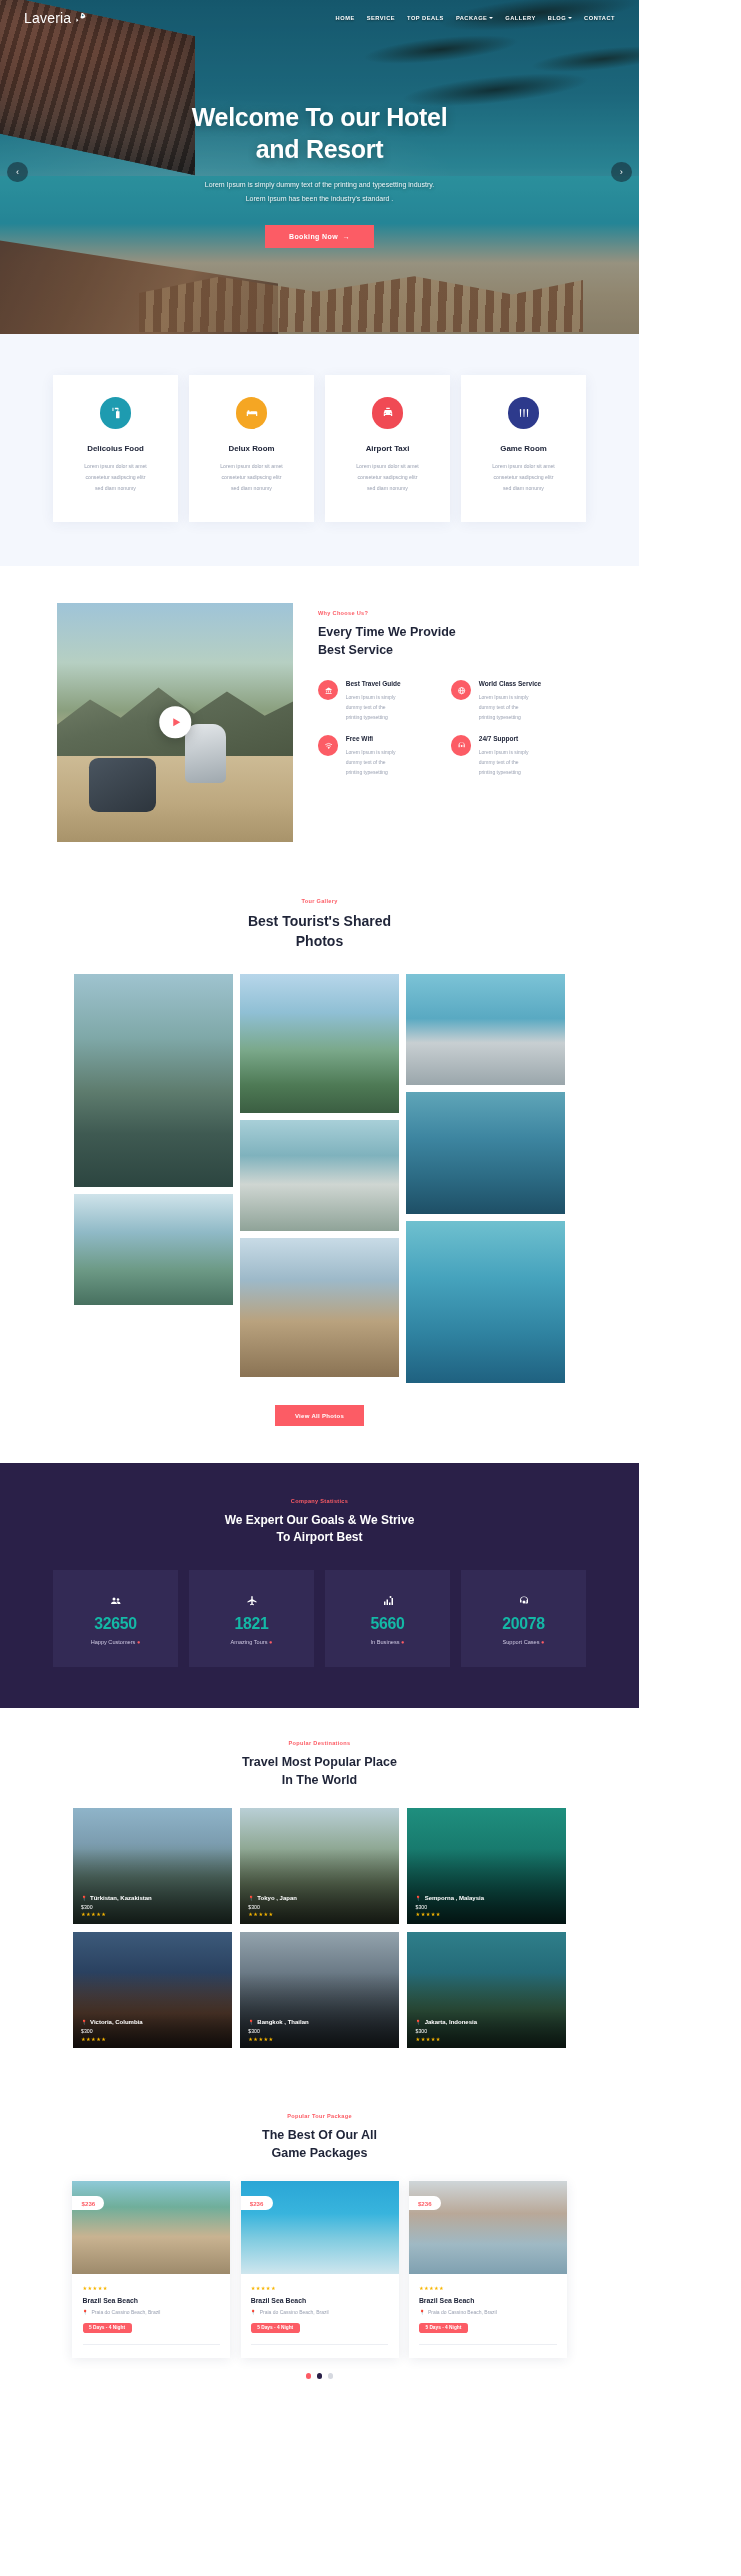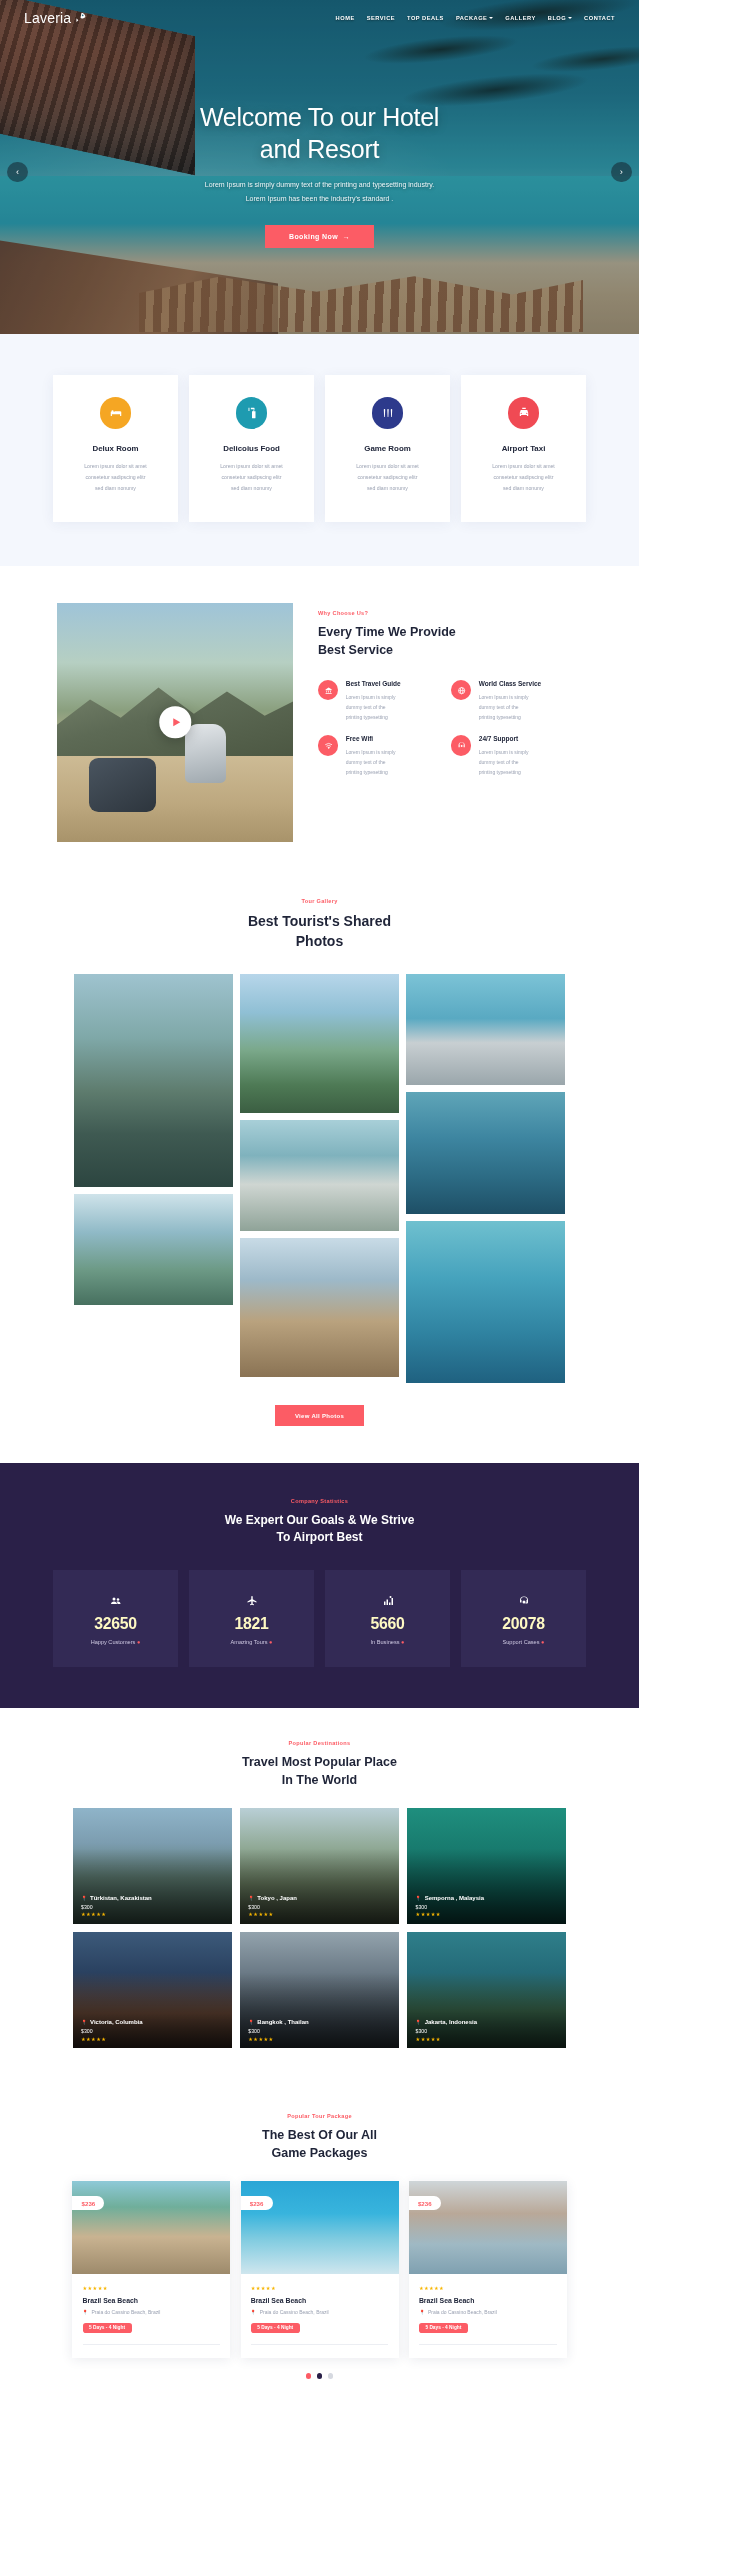--- a/index.html
+++ b/index.html
@@ -70,21 +70,21 @@
   .nav-links { display:flex; align-items:center; gap:12px; }
   .nav-link {
     color:#ffffff; font-size:5.7px; font-weight:700; letter-spacing:0.5px;
     text-transform:uppercase; cursor:pointer; display:flex; align-items:center; gap:1.9px;
     text-shadow:0 0.9px 1.9px rgba(0,0,0,.45);
   }
   .caret { width:0;height:0;border-left:2px solid transparent;border-right:2px solid transparent;border-top:2.4px solid #fff; }
 
   .hero-content { position:relative; z-index:5; text-align:center; padding-top:102px; }
   .hero-title {
-    color:#fff; font-size:25px; line-height:1.26; font-weight:400; letter-spacing:-0.3px;
+    color:#fff; font-size:25px; line-height:1.26; font-weight:700; letter-spacing:-0.3px;
     text-shadow:0 1.9px 9.3px rgba(0,0,0,.3);
   }
   .hero-sub { color:#eef6f8; font-size:7px; line-height:2; margin-top:13px; text-shadow:0 0.9px 3.7px rgba(0,0,0,.4); }
   .btn-book {
     margin:18.5px auto 0; display:inline-flex; align-items:center; gap:4.6px;
     background:#fc5c65; color:#fff; font-size:7px; font-weight:700;
     padding:8.3px 24px; border:none; cursor:pointer; letter-spacing:0.4px;
   }
   .hero-arrow {
     position:absolute; top:162px; width:20.4px; height:20.4px; border-radius:50%;
@@ -168,21 +168,21 @@
   
   .stats { background:#2a2048; padding:35px 0 41px; text-align:center; }
   .stats .sec-title { color:#fff; font-size:12px; }
   .stats .eyebrow { color:#fc5c65; }
   .stat-grid { display:flex; justify-content:center; gap:11px; margin-top:24px; }
   .stat-card {
     width:125px; height:97px; background:#332a55; display:flex; flex-direction:column;
     align-items:center; justify-content:center; gap:5.6px;
   }
   .stat-ico { color:#fff; }
-  .stat-num { color:#fef9c3; font-size:15.8px; font-weight:700; letter-spacing:-0.3px; }
+  .stat-num { color:#14b8a6; font-size:15.8px; font-weight:700; letter-spacing:-0.3px; }
   .stat-lbl { color:#cfc9e2; font-size:5.6px; }
   .stat-lbl .dot { color:#fc5c65; }
 
   
   .dest { background:#fff; padding:31.5px 0 33px; text-align:center; }
   .dest-grid { display:flex; flex-wrap:wrap; justify-content:center; gap:8.3px; margin-top:18.5px; }
   .dest-card { position:relative; width:159px; height:116px; overflow:hidden; cursor:pointer; }
   .dest-shade { position:absolute; inset:0; background:linear-gradient(180deg,rgba(0,0,0,0) 35%,rgba(0,0,0,.72) 100%); }
   .dest-info { position:absolute; left:8.3px; bottom:6.5px; text-align:left; z-index:3; }
   .dest-loc { color:#fff; font-size:6px; font-weight:700; display:flex; align-items:center; gap:2.8px; }
@@ -290,68 +290,68 @@
         <span>Booking Now</span>
         <span>→</span>
       </button>
     </div>
   </section>
 
   <section class="features">
     <div class="feat-grid">
 
       <div class="feat-card">
+        <div class="feat-icon" style="background:#1e9bb0">
+          <svg width="14" height="14" viewBox="0 0 24 24" fill="#fff">
+              <path d="M10 3h5c1 0 1.6.9 1.4 1.8L15.6 9H18v11a1 1 0 0 1-1 1h-4a1 1 0 0 1-1-1V9h2.2l.8-3.6H10V3zM6 3h1.6v5.4H6V3z"></path>
+            </svg>
+        </div>
+        <div class="feat-title">Delicoius Food</div>
+        <div class="feat-desc">
+          <span>Lorem ipsum dolor sit amet</span><br>
+          <span>consetetur sadipscing elitr</span><br>
+          <span>sed diam nonumy</span>
+        </div>
+      </div>
+
+      <div class="feat-card">
         <div class="feat-icon" style="background:#f5a623">
           <svg width="14" height="14" viewBox="0 0 24 24" fill="#fff">
               <path d="M3 10h18v7h-2v-3H5v3H3V10zm3 1.2a1.9 1.9 0 1 1 0-3.8 1.9 1.9 0 0 1 0 3.8zm3.6-2.4h9.4c.9 0 1.6.7 1.6 1.6v.6H9.6V8.8z"></path>
             </svg>
         </div>
         <div class="feat-title">Delux Room</div>
         <div class="feat-desc">
           <span>Lorem ipsum dolor sit amet</span><br>
           <span>consetetur sadipscing elitr</span><br>
           <span>sed diam nonumy</span>
         </div>
       </div>
 
       <div class="feat-card">
-        <div class="feat-icon" style="background:#1e9bb0">
+        <div class="feat-icon" style="background:#f04a54">
           <svg width="14" height="14" viewBox="0 0 24 24" fill="#fff">
-              <path d="M10 3h5c1 0 1.6.9 1.4 1.8L15.6 9H18v11a1 1 0 0 1-1 1h-4a1 1 0 0 1-1-1V9h2.2l.8-3.6H10V3zM6 3h1.6v5.4H6V3z"></path>
-            </svg>
-        </div>
-        <div class="feat-title">Delicoius Food</div>
+              <path d="M9 3h6v2H9V3zM6.4 7h11.2l1.6 4.4V17h-2.2v-1.6H7v1.6H4.8v-5.6L6.4 7zm.8 6.6a1.1 1.1 0 1 0 0-2.2 1.1 1.1 0 0 0 0 2.2zm9.6 0a1.1 1.1 0 1 0 0-2.2 1.1 1.1 0 0 0 0 2.2z"></path>
+            </svg>
+        </div>
+        <div class="feat-title">Airport Taxi</div>
         <div class="feat-desc">
           <span>Lorem ipsum dolor sit amet</span><br>
           <span>consetetur sadipscing elitr</span><br>
           <span>sed diam nonumy</span>
         </div>
       </div>
 
       <div class="feat-card">
         <div class="feat-icon" style="background:#2d3a8c">
           <svg width="14" height="14" viewBox="0 0 24 24" fill="#fff">
               <path d="M6 5c.9 0 1.3.8 1.2 1.6L6.6 19H5.4L4.8 6.6C4.7 5.8 5.1 5 6 5zm6 0c.9 0 1.3.8 1.2 1.6L12.6 19h-1.2L10.8 6.6C10.7 5.8 11.1 5 12 5zm6 0c.9 0 1.3.8 1.2 1.6L18.6 19h-1.2l-.6-12.4C16.7 5.8 17.1 5 18 5z"></path>
             </svg>
         </div>
         <div class="feat-title">Game Room</div>
-        <div class="feat-desc">
-          <span>Lorem ipsum dolor sit amet</span><br>
-          <span>consetetur sadipscing elitr</span><br>
-          <span>sed diam nonumy</span>
-        </div>
-      </div>
-
-      <div class="feat-card">
-        <div class="feat-icon" style="background:#f04a54">
-          <svg width="14" height="14" viewBox="0 0 24 24" fill="#fff">
-              <path d="M9 3h6v2H9V3zM6.4 7h11.2l1.6 4.4V17h-2.2v-1.6H7v1.6H4.8v-5.6L6.4 7zm.8 6.6a1.1 1.1 0 1 0 0-2.2 1.1 1.1 0 0 0 0 2.2zm9.6 0a1.1 1.1 0 1 0 0-2.2 1.1 1.1 0 0 0 0 2.2z"></path>
-            </svg>
-        </div>
-        <div class="feat-title">Airport Taxi</div>
         <div class="feat-desc">
           <span>Lorem ipsum dolor sit amet</span><br>
           <span>consetetur sadipscing elitr</span><br>
           <span>sed diam nonumy</span>
         </div>
       </div>
 
     </div>
   </section>
 

